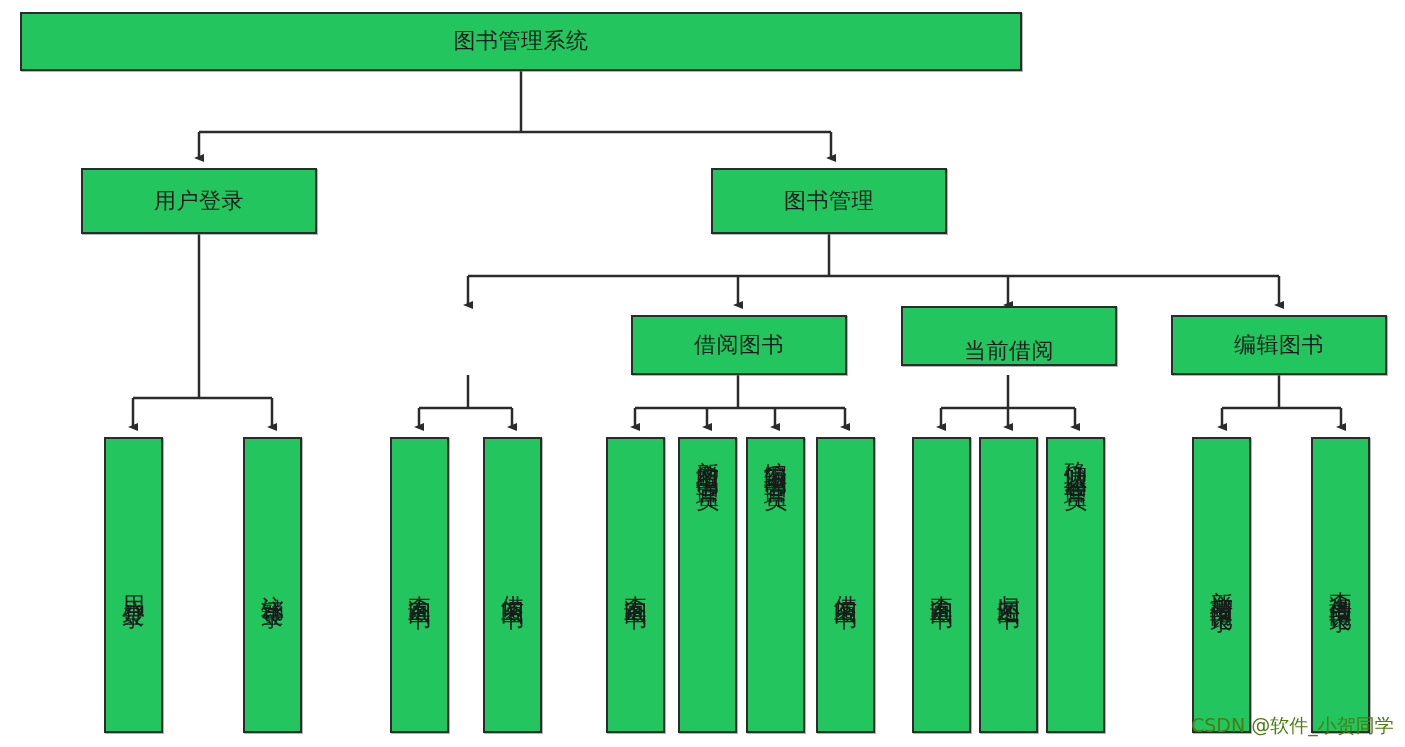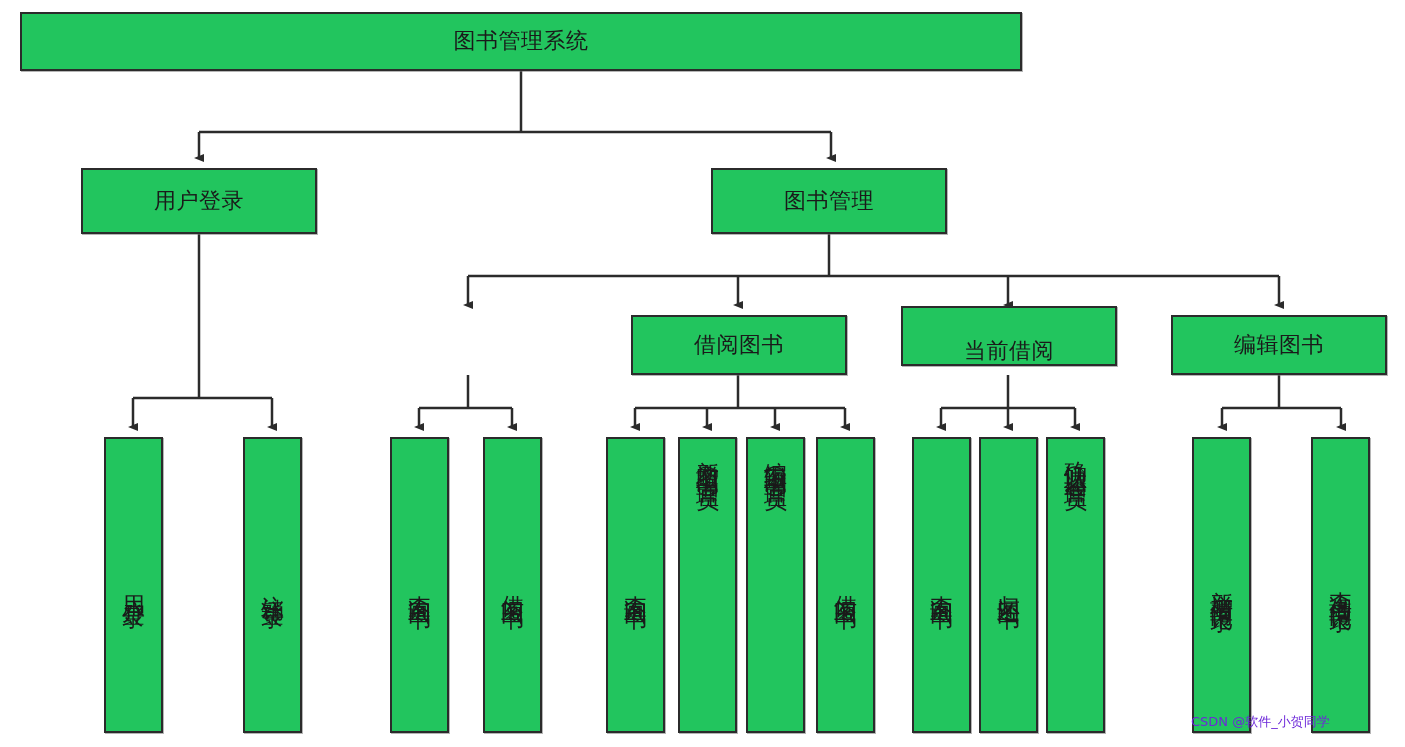--- a/index.html
+++ b/index.html
@@ -35,22 +35,22 @@
     font-size:23px;
     letter-spacing:4px;
     line-height:1;
   }
   .node.v.top{align-items:flex-start;}
   .node.v.top .lbl{padding-top:4px;}
   svg#edges{position:absolute;left:0;top:0;width:1405px;height:747px;pointer-events:none;}
   #watermark{
     position:absolute;
     left:1191px;top:713px;
-    font-size:13px;
-    color:#6d28d9;
+    font-size:19px;
+    color:#4d7c0f;
     white-space:nowrap;
     font-family:"DejaVu Sans","Liberation Sans",sans-serif;
   }
 </style>
 </head>
 <body>
 
 <div id="canvas">
 
   <svg id="edges" viewBox="0 0 1405 747">

